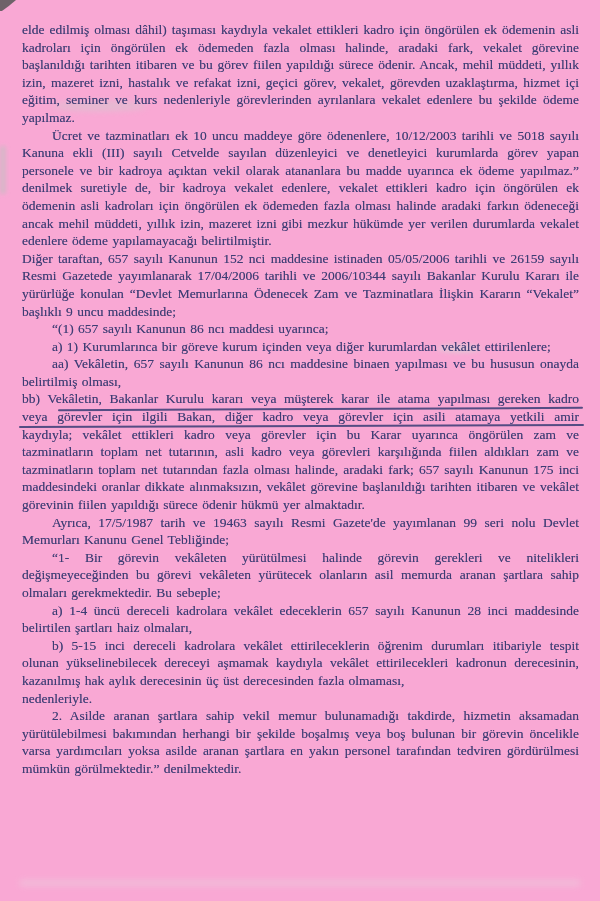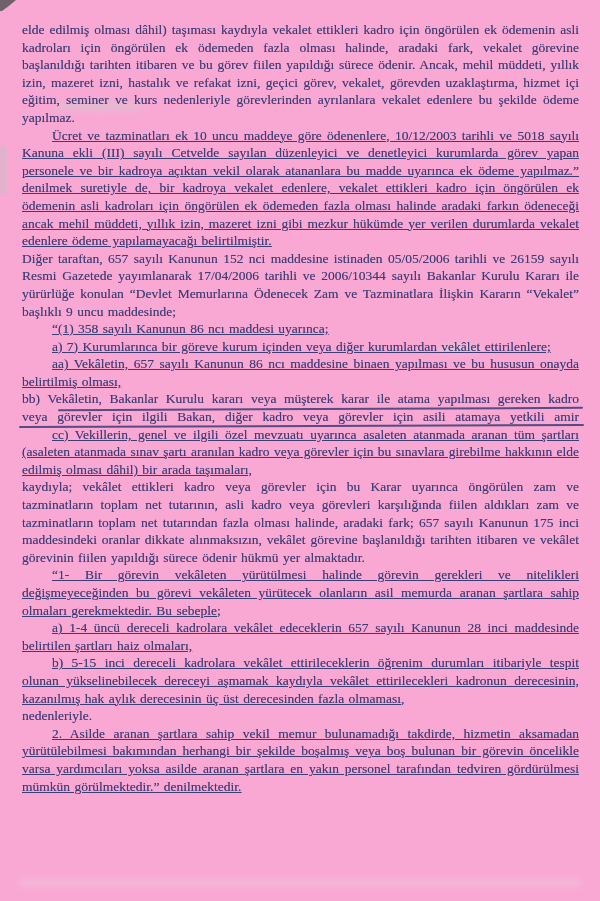--- a/index.html
+++ b/index.html
@@ -21,21 +21,21 @@
     right: 21px;
     top: 21px;
     color: #3d3d74;
     font-size: 13.5px;
     line-height: 17.6px;
     text-align: justify;
     text-shadow: 0 0 0.5px rgba(61,61,116,0.55);
     word-spacing: 1px;
   }
   .doc-text p { margin: 0; }
-  .doc-text p.indent { text-indent: 30px; text-decoration: underline; }
+  .doc-text p.indent { text-indent: 30px; }
 
   
   .bb { margin: 0; }
   .bb-line { display: block; position: relative; }
   .bb-line.j { text-align: justify; text-align-last: justify; }
   .ul {
     position: absolute;
     height: 1.8px;
     background: #41417a;
     opacity: 0.9;
@@ -82,41 +82,41 @@
   <div class="artifact smudge-bottom"></div>
 
   <div class="doc-text">
 
     <p>elde edilmiş olması dâhil) taşıması kaydıyla vekalet ettikleri kadro için öngörülen ek ödemenin asli kadroları için öngörülen ek ödemeden fazla olması halinde, aradaki fark, vekalet görevine başlanıldığı tarihten itibaren ve bu görev fiilen yapıldığı sürece ödenir. Ancak, mehil müddeti, yıllık izin, mazeret izni, hastalık ve refakat izni, geçici görev, vekalet, görevden uzaklaştırma, hizmet içi eğitim, seminer ve kurs nedenleriyle görevlerinden ayrılanlara vekalet edenlere bu şekilde ödeme yapılmaz.</p>
 
     <p class="indent">Ücret ve tazminatları ek 10 uncu maddeye göre ödenenlere, 10/12/2003 tarihli ve 5018 sayılı Kanuna ekli (III) sayılı Cetvelde sayılan düzenleyici ve denetleyici kurumlarda görev yapan personele ve bir kadroya açıktan vekil olarak atananlara bu madde uyarınca ek ödeme yapılmaz.” denilmek suretiyle de, bir kadroya vekalet edenlere, vekalet ettikleri kadro için öngörülen ek ödemenin asli kadroları için öngörülen ek ödemeden fazla olması halinde aradaki farkın ödeneceği ancak mehil müddeti, yıllık izin, mazeret izni gibi mezkur hükümde yer verilen durumlarda vekalet edenlere ödeme yapılamayacağı belirtilmiştir.</p>
 
     <p>Diğer taraftan, 657 sayılı Kanunun 152 nci maddesine istinaden 05/05/2006 tarihli ve 26159 sayılı Resmi Gazetede yayımlanarak 17/04/2006 tarihli ve 2006/10344 sayılı Bakanlar Kurulu Kararı ile yürürlüğe konulan “Devlet Memurlarına Ödenecek Zam ve Tazminatlara İlişkin Kararın “Vekalet” başlıklı 9 uncu maddesinde;</p>
 
-    <p class="indent">“(1) 358 sayılı Kanunun 86 ncı maddesi uyarınca;</p>
+    <p class="indent">“(1) 657 sayılı Kanunun 86 ncı maddesi uyarınca;</p>
 
-    <p class="indent">a) 7) Kurumlarınca bir göreve kurum içinden veya diğer kurumlardan vekâlet ettirilenlere;</p>
+    <p class="indent">a) 1) Kurumlarınca bir göreve kurum içinden veya diğer kurumlardan vekâlet ettirilenlere;</p>
 
     <p class="indent">aa) Vekâletin, 657 sayılı Kanunun 86 ncı maddesine binaen yapılması ve bu hususun onayda belirtilmiş olması,</p>
 
     <div class="bb">
       <span class="bb-line j">
         <span>bb) Vekâletin, Bakanlar Kurulu kararı veya müşterek karar ile atama yapılması gereken kadro</span>
         <i class="ul ul1"></i>
       </span>
       <span class="bb-line j">
         <span>veya görevler için ilgili Bakan, diğer kadro veya görevler için asili atamaya yetkili amir</span>
         <i class="ul ul2"></i>
       </span>
     </div>
 
-    <p class="indent">cc) Vekillerin, genel ve ilgili özel mevzuatı uyarınca asaleten atanmada aranan tüm şartları (asaleten atanmada sınav şartı aranılan kadro veya görevler için bu sınavlara girebilme hakkının elde edilmiş olması dâhil) bir arada taşımaları,</p>
 
     <p>kaydıyla; vekâlet ettikleri kadro veya görevler için bu Karar uyarınca öngörülen zam ve tazminatların toplam net tutarının, asli kadro veya görevleri karşılığında fiilen aldıkları zam ve tazminatların toplam net tutarından fazla olması halinde, aradaki fark; 657 sayılı Kanunun 175 inci maddesindeki oranlar dikkate alınmaksızın, vekâlet görevine başlanıldığı tarihten itibaren ve vekâlet görevinin fiilen yapıldığı sürece ödenir hükmü yer almaktadır.</p>
 
+    <p class="indent">Ayrıca, 17/5/1987 tarih ve 19463 sayılı Resmi Gazete'de yayımlanan 99 seri nolu Devlet Memurları Kanunu Genel Tebliğinde;</p>
 
     <p class="indent">“1- Bir görevin vekâleten yürütülmesi halinde görevin gerekleri ve nitelikleri değişmeyeceğinden bu görevi vekâleten yürütecek olanların asil memurda aranan şartlara sahip olmaları gerekmektedir. Bu sebeple;</p>
 
     <p class="indent">a) 1-4 üncü dereceli kadrolara vekâlet edeceklerin 657 sayılı Kanunun 28 inci maddesinde belirtilen şartları haiz olmaları,</p>
 
     <p class="indent">b) 5-15 inci dereceli kadrolara vekâlet ettirileceklerin öğrenim durumları itibariyle tespit olunan yükselinebilecek dereceyi aşmamak kaydıyla vekâlet ettirilecekleri kadronun derecesinin, kazanılmış hak aylık derecesinin üç üst derecesinden fazla olmaması,</p>
 
     <p>nedenleriyle.</p>
 
     <p class="indent">2. Asilde aranan şartlara sahip vekil memur bulunamadığı takdirde, hizmetin aksamadan yürütülebilmesi bakımından herhangi bir şekilde boşalmış veya boş bulunan bir görevin öncelikle varsa yardımcıları yoksa asilde aranan şartlara en yakın personel tarafından tedviren gördürülmesi mümkün görülmektedir.” denilmektedir.</p>

